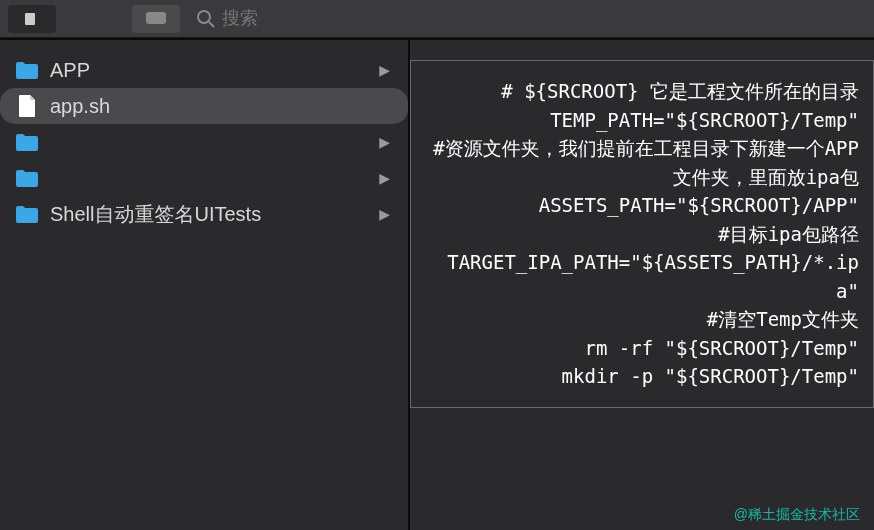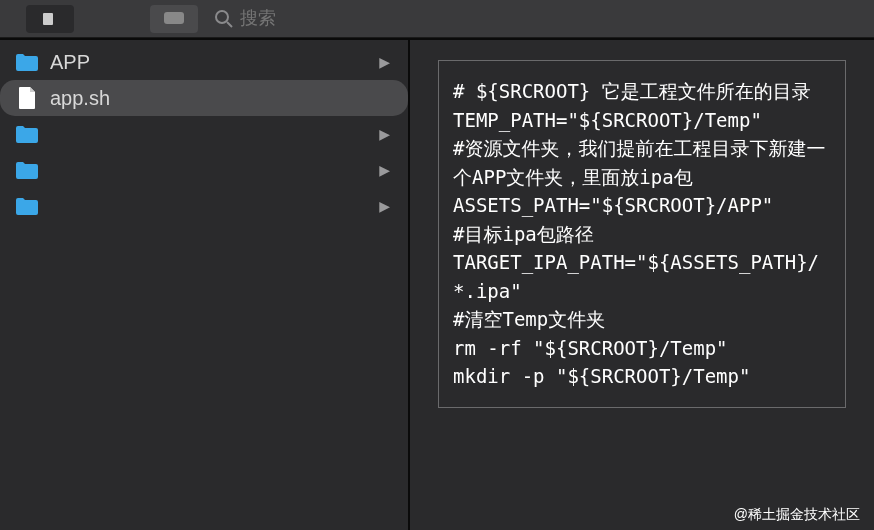--- a/index.html
+++ b/index.html
@@ -13,21 +13,21 @@
       background: #1e1e1e;
       font-family: -apple-system, "Helvetica Neue", Arial, sans-serif;
       overflow: hidden;
       position: relative;
     }
     .toolbar {
       height: 38px;
       background: #3a3a3c;
       display: flex;
       align-items: center;
-      padding: 0 26px;
+      padding: 0 8px;
       gap: 8px;
       border-bottom: 1px solid #1a1a1a;
     }
     .toolbar-icon-box {
       width: 48px;
       height: 28px;
       background: #4a4a4c;
       border-radius: 4px;
       display: flex;
       align-items: center;
@@ -56,21 +56,21 @@
     }
     .main {
       display: flex;
       height: calc(100% - 40px);
       background: #2a2a2c;
     }
     .sidebar {
       width: 410px;
       background: #2a2a2c;
       border-right: 2px solid #0a0a0a;
-      padding-top: 4px;
+      padding-top: 12px;
     }
     .file-row {
       display: flex;
       align-items: center;
       height: 36px;
       padding: 0 14px;
       font-size: 20px;
       color: #d8d8d8;
       cursor: default;
       position: relative;
@@ -89,38 +89,39 @@
       flex-shrink: 0;
     }
     .chevron {
       position: absolute;
       right: 18px;
       color: #9a9a9c;
       font-size: 14px;
     }
     .preview {
       flex: 1;
-      padding: 20px 28px;
-      background: #2a2a2c;
+      padding: 20px 0;
+      background: #2a2a2c;
+      text-align: right;
     }
     .preview-box {
       border: 1px solid #6a6a6c;
       padding: 16px 14px;
       font-family: "Menlo", "Monaco", monospace;
       font-size: 19px;
       line-height: 1.5;
       color: #ffffff;
       white-space: pre-wrap;
       word-break: break-all;
     }
     .watermark {
       position: absolute;
       bottom: 6px;
       right: 14px;
-      color: #ffffff;
+      color: #14b8a6;
       font-size: 14px;
     }
     .folder-svg { fill: #3ba7e8; }
     .file-svg { fill: #ffffff; }
     .xcode-svg { fill: #4a7ae8; }
   </style>
 </head>
 <body>
 
 <div class="toolbar">
@@ -186,20 +187,21 @@
       </span>
       <span class="chevron">▶</span>
     </div>
 
     <div class="file-row">
       <span class="file-icon">
         <svg width="24" height="18" viewBox="0 0 24 18">
             <path class="folder-svg" d="M1 3 L1 16 Q1 18 3 18 L21 18 Q23 18 23 16 L23 5 Q23 3 21 3 L10 3 L8 1 L3 1 Q1 1 1 3 Z"></path>
           </svg>
       </span>
+      <span>Shell自动重签名UITests</span>
       <span class="chevron">▶</span>
     </div>
 
   </div>
 
   <div class="preview">
     <div class="preview-box"># ${SRCROOT} 它是工程文件所在的目录
 TEMP_PATH="${SRCROOT}/Temp"
 #资源文件夹，我们提前在工程目录下新建一个APP文件夹，里面放ipa包
 ASSETS_PATH="${SRCROOT}/APP"

